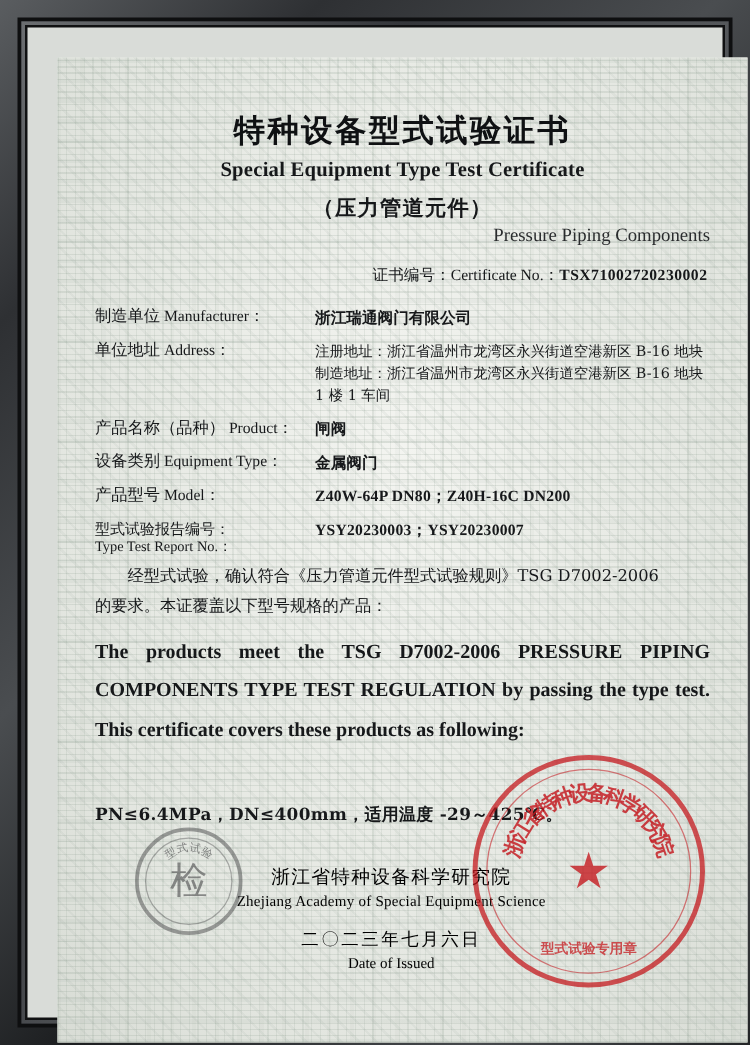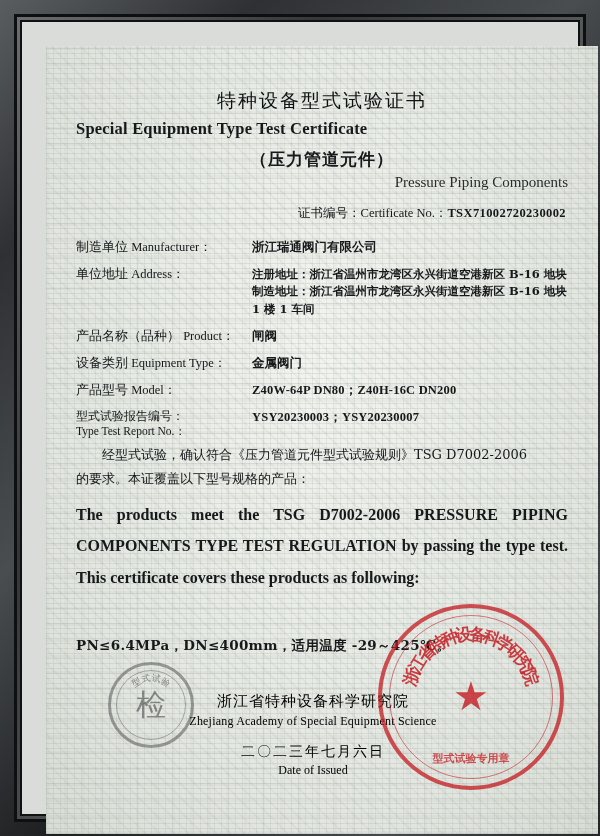--- a/index.html
+++ b/index.html
@@ -68,28 +68,29 @@
     position: absolute;
     inset: 0;
     padding: 28px 30px 10px 30px;
     box-sizing: border-box;
     color: #16181a;
   }
 
   
   .title-cn {
     text-align: center;
-    font-size: 19px;
-    font-weight: normal;
+    font-size: 25px;
+    font-weight: bold;
     letter-spacing: 2px;
     font-family: "DejaVu Serif", "Liberation Serif", serif;
     margin-top: 14px;
     color: #0f1113;
   }
   .title-en {
+    text-align: center;
     font-size: 16.5px;
     font-weight: bold;
     margin-top: 5px;
     letter-spacing: .2px;
   }
   .subtitle-cn {
     text-align: center;
     font-size: 17px;
     font-weight: bold;
     margin-top: 9px;
@@ -136,21 +137,21 @@
   .f-label .stack-cn { display:block; font-family:"DejaVu Serif","Liberation Serif",serif; font-size:12px;}
   .f-label .stack-en { display:block; font-size:11.5px; }
   .f-value {
     font-weight: bold;
     font-size: 13px;
     font-family: "DejaVu Serif", "Liberation Serif", serif;
     padding-left: 4px;
   }
   .f-value.small {
     font-size: 11.5px;
-    font-weight: bold;
+    font-weight: normal;
     line-height: 1.5;
   }
   .f-value.small .ln { display: block; }
   .f-value.mono { font-family: "Liberation Serif", serif; letter-spacing: .2px; }
 
   
   .body-block {
     font-size: 13px;
     line-height: 1.85;
   }

